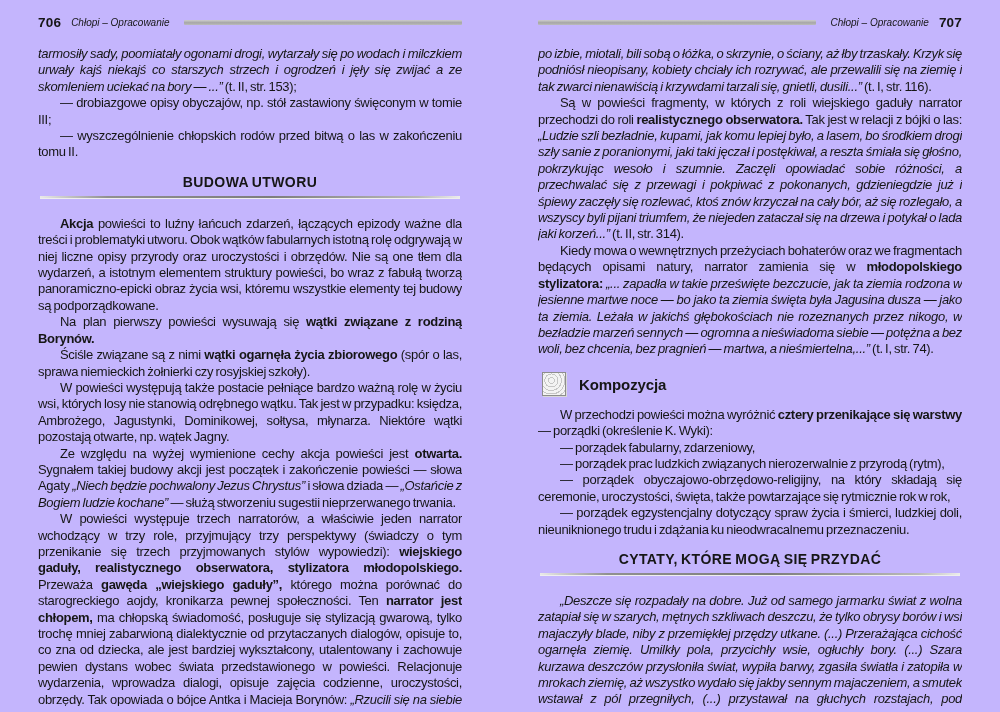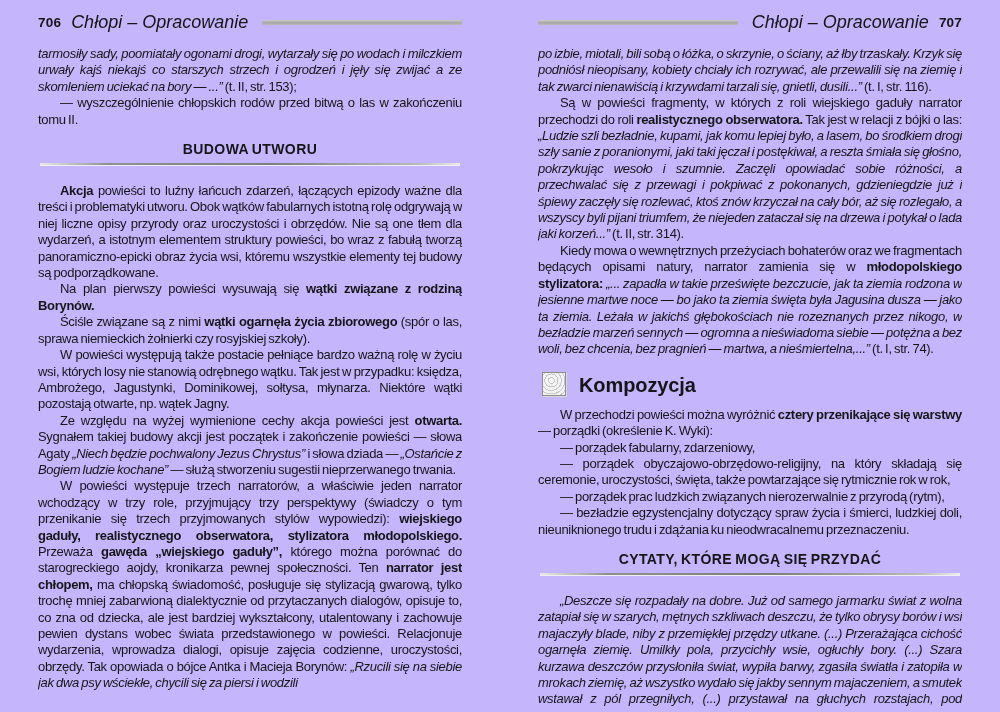--- a/index.html
+++ b/index.html
@@ -18,21 +18,21 @@
   }
   .page.left  { left:38px; }
   .page.right { left:538px; }
 
   
   .pg-header {
     display:flex; align-items:center;
     height:16px; margin-bottom:16px;
   }
   .pagenum { font-weight:bold; font-size:13.5px; letter-spacing:0.2px; }
-  .runtitle { font-style:italic; font-size:18px; white-space:nowrap; }
+  .runtitle { font-style:italic; font-size:10px; white-space:nowrap; }
   .pg-header.leftside .pagenum { margin-right:10px; }
   .pg-header.leftside .runtitle { margin-right:14px; }
   .pg-header.rightside .runtitle { margin-left:14px; }
   .pg-header.rightside .pagenum { margin-left:10px; }
   .bar {
     flex:1; height:5px; border-radius:1px;
     background:linear-gradient(to bottom,#cdcdcd 0%,#a6a6a6 55%,#bcbcbc 100%);
   }
 
   
@@ -64,38 +64,39 @@
     display:flex; align-items:flex-end;
     margin:14px 0 11px; padding-left:4px;
   }
   .deco-icon {
     width:22px; height:22px; flex:0 0 auto;
     border:1px solid #8d8d8d;
     background:#f1f1f1 repeating-radial-gradient(circle at 38% 34%, #f3f3f3 0 2.5px, #c6c6c6 2.5px 3.5px);
     box-shadow:1px 1px 0 #d8d8d8;
   }
   .icon-label {
-    font-weight:bold; font-size:20px;
+    font-weight:bold; font-size:15px;
     margin-left:13px; padding-bottom:2px;
     letter-spacing:-0.1px;
   }
 </style>
 </head>
 <body>
 
 <div class="book">
 
   <div class="page left">
     <div class="pg-header leftside">
       <span class="pagenum">706</span>
       <span class="runtitle">Chłopi – Opracowanie</span>
       <span class="bar"></span>
     </div>
     <div class="page-body">
         <p class="p flush"><span class="seg-i">tarmosiły sady, poomiatały ogonami drogi, wytarzały się po wodach i milczkiem urwały kajś niekajś co starszych strzech i ogrodzeń i jęły się zwijać a ze skomleniem uciekać na bory — ...”</span><span> (t. II, str. 153);</span></p>
+        <p class="p"><span>— drobiazgowe opisy obyczajów, np. stół zastawiony święconym w tomie III;</span></p>
         <p class="p"><span>— wyszczególnienie chłopskich rodów przed bitwą o las w zakończeniu tomu II.</span></p>
         <div class="rule-heading-wrap">
           <div class="rule-heading">BUDOWA UTWORU</div>
           <div class="rule"></div>
         </div>
         <p class="p"><span class="seg-b">Akcja</span><span> powieści to luźny łańcuch zdarzeń, łączących epizody ważne dla treści i problematyki utworu. Obok wątków fabularnych istotną rolę odgrywają w niej liczne opisy przyrody oraz uroczystości i obrzędów. Nie są one tłem dla wydarzeń, a istotnym elementem struktury powieści, bo wraz z fabułą tworzą panoramiczno-epicki obraz życia wsi, któremu wszystkie elementy tej budowy są podporządkowane.</span></p>
         <p class="p"><span>Na plan pierwszy powieści wysuwają się </span><span class="seg-b">wątki związane z rodziną Borynów.</span></p>
         <p class="p"><span>Ściśle związane są z nimi </span><span class="seg-b">wątki ogarnęła życia zbiorowego</span><span> (spór o las, sprawa niemieckich żołnierki czy rosyjskiej szkoły).</span></p>
         <p class="p"><span>W powieści występują także postacie pełniące bardzo ważną rolę w życiu wsi, których losy nie stanowią odrębnego wątku. Tak jest w przypadku: księdza, Ambrożego, Jagustynki, Dominikowej, sołtysa, młynarza. Niektóre wątki pozostają otwarte, np. wątek Jagny.</span></p>
         <p class="p"><span>Ze względu na wyżej wymienione cechy akcja powieści jest </span><span class="seg-b">otwarta.</span><span> Sygnałem takiej budowy akcji jest początek i zakończenie powieści — słowa Agaty </span><span class="seg-i">„Niech będzie pochwalony Jezus Chrystus”</span><span> i słowa dziada — </span><span class="seg-i">„Ostańcie z Bogiem ludzie kochane”</span><span> — służą stworzeniu sugestii nieprzerwanego trwania.</span></p>
@@ -112,23 +113,23 @@
     <div class="page-body">
         <p class="p flush"><span class="seg-i">po izbie, miotali, bili sobą o łóżka, o skrzynie, o ściany, aż łby trzaskały. Krzyk się podniósł nieopisany, kobiety chciały ich rozrywać, ale przewalili się na ziemię i tak zwarci nienawiścią i krzywdami tarzali się, gnietli, dusili...”</span><span> (t. I, str. 116).</span></p>
         <p class="p"><span>Są w powieści fragmenty, w których z roli wiejskiego gaduły narrator przechodzi do roli </span><span class="seg-b">realistycznego obserwatora.</span><span> Tak jest w relacji z bójki o las: </span><span class="seg-i">„Ludzie szli bezładnie, kupami, jak komu lepiej było, a lasem, bo środkiem drogi szły sanie z poranionymi, jaki taki jęczał i postękiwał, a reszta śmiała się głośno, pokrzykując wesoło i szumnie. Zaczęli opowiadać sobie różności, a przechwalać się z przewagi i pokpiwać z pokonanych, gdzieniegdzie już i śpiewy zaczęły się rozlewać, ktoś znów krzyczał na cały bór, aż się rozlegało, a wszyscy byli pijani triumfem, że niejeden zataczał się na drzewa i potykał o lada jaki korzeń...”</span><span> (t. II, str. 314).</span></p>
         <p class="p"><span>Kiedy mowa o wewnętrznych przeżyciach bohaterów oraz we fragmentach będących opisami natury, narrator zamienia się w </span><span class="seg-b">młodopolskiego stylizatora:</span><span> </span><span class="seg-i">„... zapadła w takie prześwięte bezczucie, jak ta ziemia rodzona w jesienne martwe noce — bo jako ta ziemia święta była Jagusina dusza — jako ta ziemia. Leżała w jakichś głębokościach nie rozeznanych przez nikogo, w bezładzie marzeń sennych — ogromna a nieświadoma siebie — potężna a bez woli, bez chcenia, bez pragnień — martwa, a nieśmiertelna,...”</span><span> (t. I, str. 74).</span></p>
         <div class="icon-heading">
           <span class="deco-icon"></span>
           <span class="icon-label">Kompozycja</span>
         </div>
         <p class="p"><span>W przechodzi powieści można wyróżnić </span><span class="seg-b">cztery przenikające się warstwy</span><span> — porządki (określenie K. Wyki):</span></p>
         <p class="p"><span>— porządek fabularny, zdarzeniowy,</span></p>
+        <p class="p"><span>— porządek prac ludzkich związanych nierozerwalnie z przyrodą (rytm),</span></p>
         <p class="p"><span>— porządek obyczajowo-obrzędowo-religijny, na który składają się ceremonie, uroczystości, święta, także powtarzające się rytmicznie rok w rok,</span></p>
-        <p class="p"><span>— porządek prac ludzkich związanych nierozerwalnie z przyrodą (rytm),</span></p>
-        <p class="p"><span>— bezładzie egzystencjalny dotyczący spraw życia i śmierci, ludzkiej doli, nieuniknionego trudu i zdążania ku nieodwracalnemu przeznaczeniu.</span></p>
+        <p class="p"><span>— porządek egzystencjalny dotyczący spraw życia i śmierci, ludzkiej doli, nieuniknionego trudu i zdążania ku nieodwracalnemu przeznaczeniu.</span></p>
         <div class="rule-heading-wrap">
           <div class="rule-heading">CYTATY, KTÓRE MOGĄ SIĘ PRZYDAĆ</div>
           <div class="rule"></div>
         </div>
         <p class="p"><span class="seg-i">„Deszcze się rozpadały na dobre. Już od samego jarmarku świat z wolna zatapiał się w szarych, mętnych szkliwach deszczu, że tylko obrysy borów i wsi majaczyły blade, niby z przemiękłej przędzy utkane. (...) Przerażająca cichość ogarnęła ziemię. Umilkły pola, przycichły wsie, ogłuchły bory. (...) Szara kurzawa deszczów przysłoniła świat, wypiła barwy, zgasiła światła i zatopiła w mrokach ziemię, aż wszystko wydało się jakby sennym majaczeniem, a smutek wstawał z pól przegniłych, (...) przystawał na głuchych rozstajach, pod krzyżami, co wyciągały rozpacznie ramiona, na pustych drogach, gdzie nagie drzewa trzęsły się z zimna i łkały w męce...”</span><span> (t. I, str. 67 — opis przyrody)</span></p>
       </div>
   </div>
 
 </div>
 

